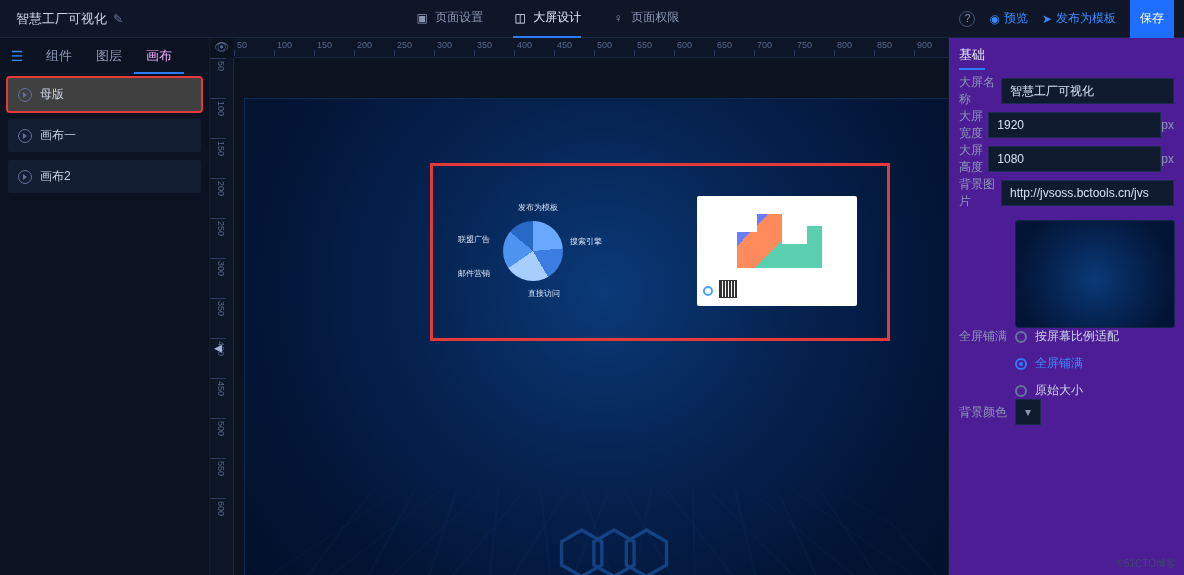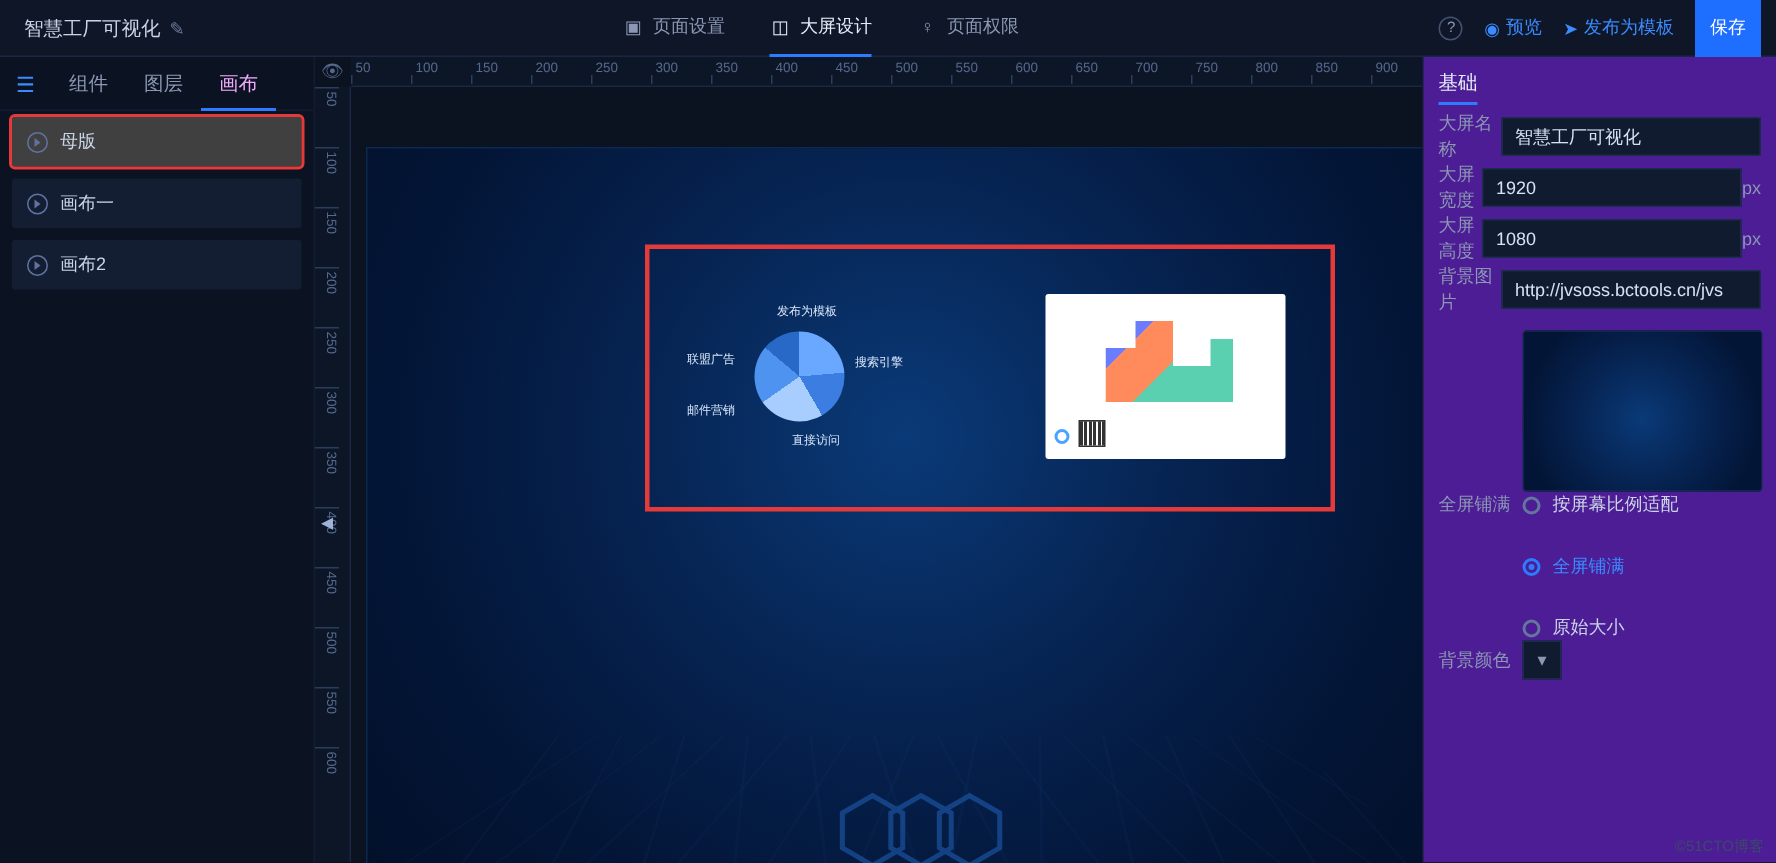--- a/index.html
+++ b/index.html
@@ -86,21 +86,21 @@
   
   .right { width: 236px; background:#4c1d95; border-left:1px solid #121d33; padding: 8px 10px 0; overflow:hidden;}
   .rp-tab { display:inline-block; padding-bottom:4px; border-bottom:2px solid #2d7bff; color:#e6edf9; font-size:13px; margin-bottom:4px;}
   .rp-row{ display:flex; align-items:center; }
   .rp-label{ width:56px; color:#8b97b3; font-size:12px;}
   .rp-input{ flex:1; height:26px; background:#111b30; border:1px solid #1c2c4c; color:#d6e1f5; padding:0 8px; font-size:12px;}
   .rp-unit{ width:14px; text-align:right; color:#8b97b3;}
   .rp-preview{ margin-top:10px; margin-left:56px; width:160px; height:108px; border-radius:3px;
     background: radial-gradient(circle at 50% 55%, #0a3a78 0%, #062351 45%, #031536 80%);
     border:1px solid #12264a;}
-  .rp-radios{ display:flex; flex-direction:column; gap:24px; margin-left:0;}
+  .rp-radios{ display:flex; flex-direction:column; gap:10px; margin-left:0;}
   .rp-radio{ display:flex; align-items:center; gap:8px; cursor:pointer; color:#c9d4e6;}
   .rdot{ width:12px;height:12px;border-radius:50%;border:2px solid #64769d; display:inline-block; position:relative;}
   .rdot.on{ border-color:#2d7bff;}
   .rdot.on::after{content:"";position:absolute;inset:2px;background:#2d7bff;border-radius:50%;}
   .color-box{ width:26px;height:26px;border:1px solid #1c2c4c;background:#111b30;display:flex;align-items:center;justify-content:center;color:#8b97b3;cursor:pointer;}
 
   .watermark{position:absolute;right:8px;bottom:4px;font-size:10px;color:#3c4a68;}
 </style>
 </head>
 <body>

